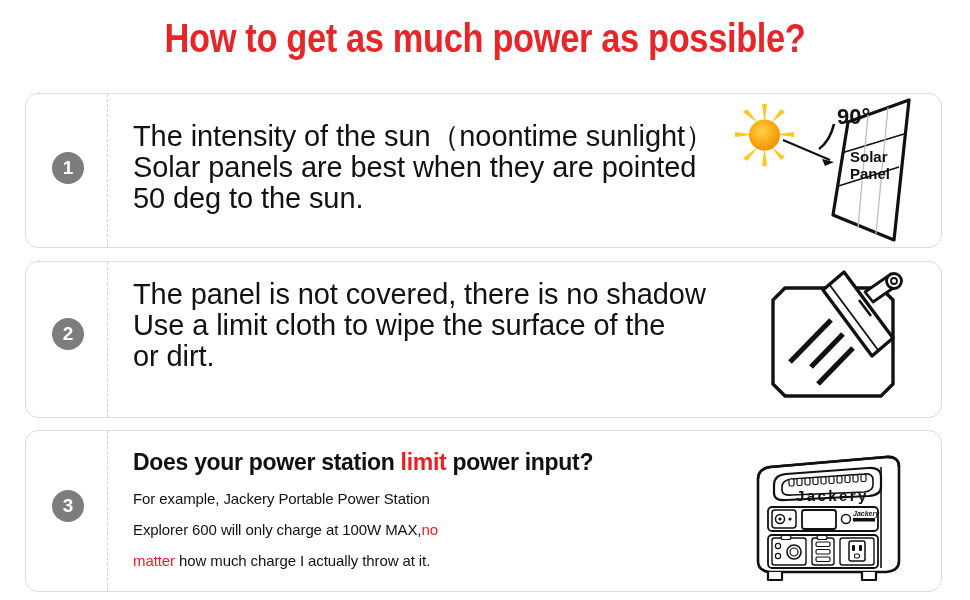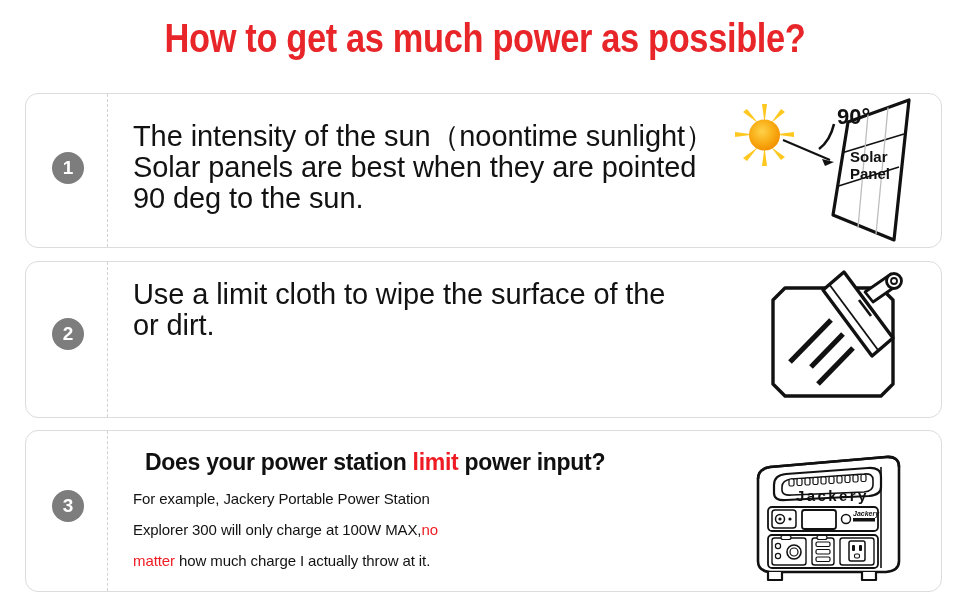--- a/index.html
+++ b/index.html
@@ -87,21 +87,20 @@
   #card-3 .heading-text {
     position: absolute;
     left: 107px;
     top: 16px;
     font-size: 23px;
     font-weight: bold;
     color: #101010;
     letter-spacing: -0.3px;
     line-height: 30px;
     white-space: nowrap;
-    margin-left: 12px;
   }
   #card-3 .body-text {
     position: absolute;
     left: 107px;
     top: 52px;
     font-size: 15px;
     line-height: 31px;
     color: #121212;
     white-space: nowrap;
   }
@@ -123,21 +122,21 @@
 
 <div class="page-title">How to get as much power as possible?</div>
 
 <div class="card" id="card-1">
   <div class="divider"></div>
   <div class="badge">1</div>
 
   <div class="body-text">
     <div>The intensity of the sun（noontime sunlight）</div>
     <div>Solar panels are best when they are pointed</div>
-    <div>90 deg to the sun.</div>
+    <div>50 deg to the sun.</div>
   </div>
 
   <div class="art" id="art-1">
     <svg width="215" height="155" viewBox="0 0 215 155">
       <defs>
         <radialGradient id="sunGrad" cx="42%" cy="38%" r="62%">
           <stop offset="0%" stop-color="#ffd24a"></stop>
           <stop offset="55%" stop-color="#f9b019"></stop>
           <stop offset="100%" stop-color="#f39200"></stop>
         </radialGradient>
@@ -175,20 +174,21 @@
       <text x="124" y="85" font-family="Liberation Sans, sans-serif" font-size="15" font-weight="bold" fill="#111">Panel</text>
     </svg>
   </div>
 </div>
 
 <div class="card" id="card-2">
   <div class="divider"></div>
   <div class="badge">2</div>
 
   <div class="body-text">
+    <div>The panel is not covered, there is no shadow</div>
     <div>Use a limit cloth to wipe  the surface of the</div>
     <div>or dirt.</div>
   </div>
 
   <div class="art" id="art-2">
     <svg width="200" height="157" viewBox="0 0 200 157">
 
       <polygon points="32,38 44,26 140,26 152,38 152,122 140,134 44,134 32,122" fill="#ffffff" stroke="#111" stroke-width="3.4" stroke-linejoin="round"></polygon>
 
       <g stroke="#111" stroke-width="5.2" stroke-linecap="butt">
@@ -213,21 +213,21 @@
 <div class="card" id="card-3">
   <div class="divider"></div>
   <div class="badge">3</div>
 
   <div class="heading-text">
     <span>Does your power station </span><span class="red">limit</span><span> power input?</span>
   </div>
 
   <div class="body-text">
     <div>For example,  Jackery Portable Power Station</div>
-    <div><span>Explorer 300 will only charge at 100W MAX,</span><span class="red">no</span></div>
+    <div><span>Explorer 600 will only charge at 100W MAX,</span><span class="red">no</span></div>
     <div><span class="red">matter</span><span> how much charge I actually throw at it.</span></div>
   </div>
 
   <div class="art" id="art-3">
     <svg width="205" height="162" viewBox="0 0 205 162">
       <g stroke="#111" fill="#ffffff" stroke-linejoin="round">
 
         <path d="M 22 48 Q 22 38 34 36 L 150 26 Q 163 25 163 36 L 163 130 Q 163 140 150 141 L 34 141 Q 22 140 22 130 Z" stroke-width="2.6"></path>
 
         <path d="M 22 48 Q 22 38 34 36 L 150 26 Q 163 25 163 36" stroke-width="2.6" fill="none"></path>

